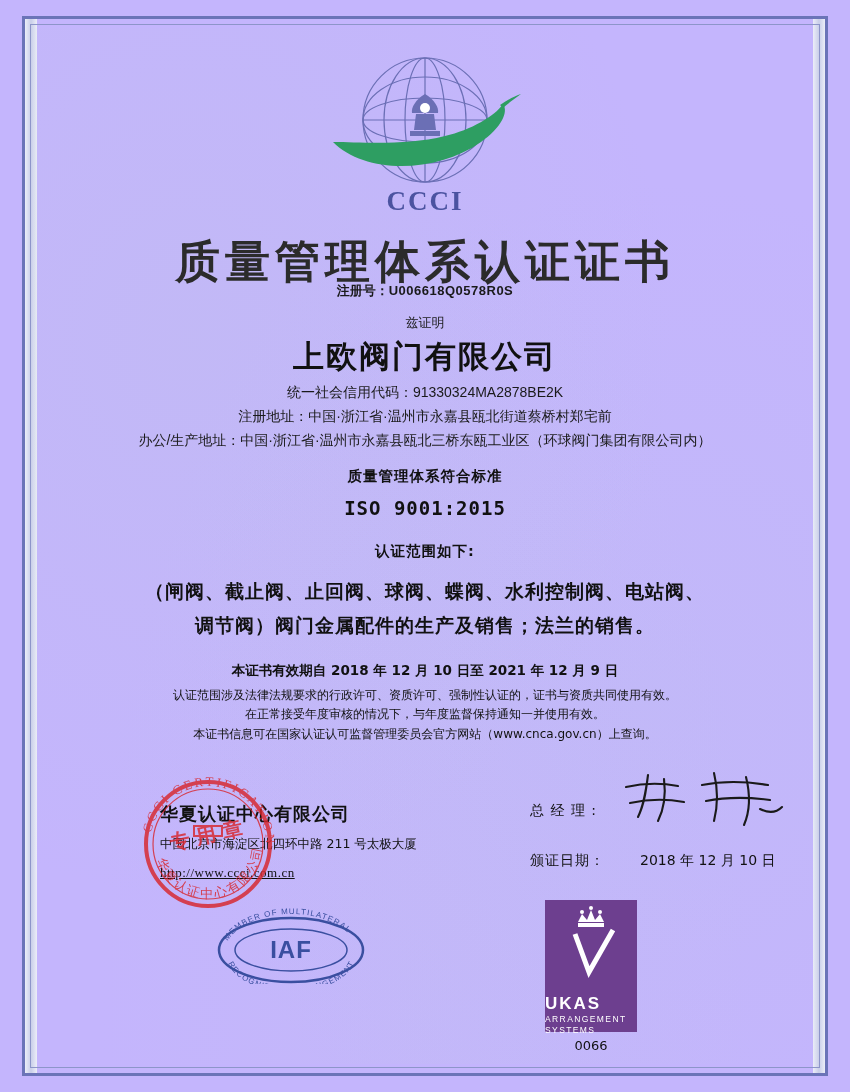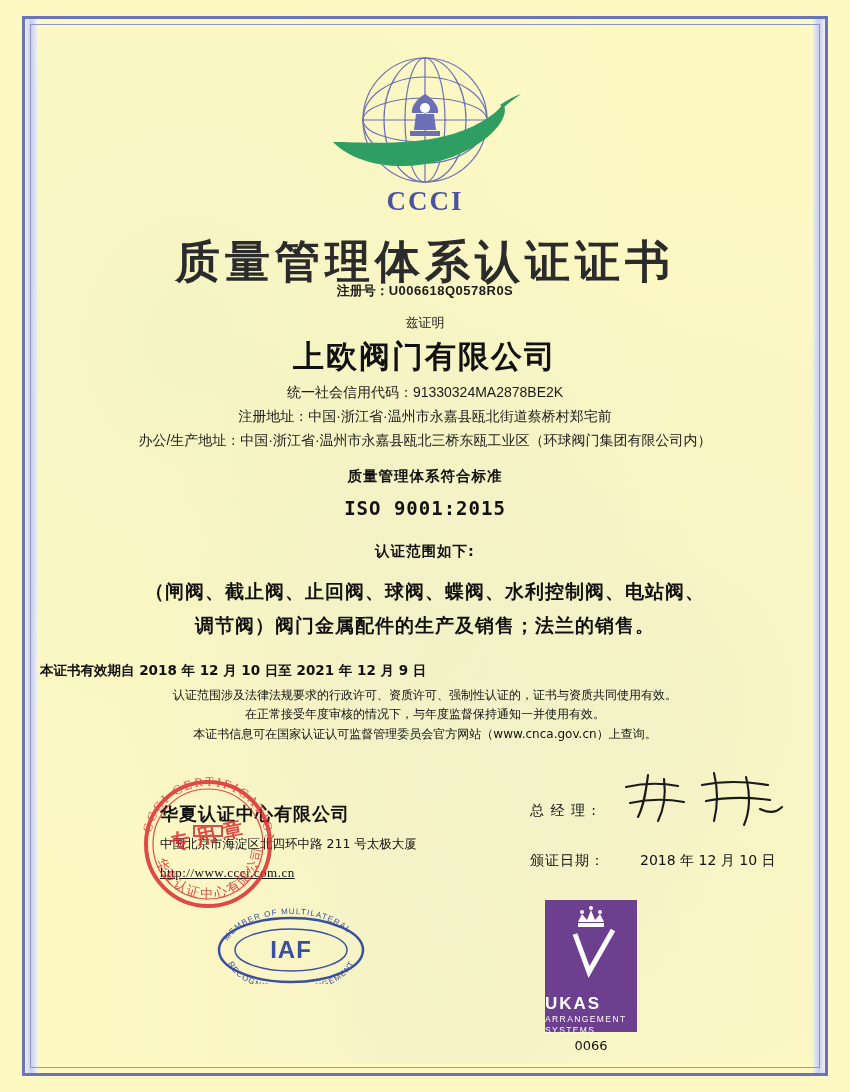--- a/index.html
+++ b/index.html
@@ -8,21 +8,21 @@
     background: #ffffff;
   }
   body {
     font-family: "Liberation Serif", serif;
   }
   .page {
     position: relative;
     width: 850px;
     height: 1092px;
     overflow: hidden;
-    background: #fef9c3;
+    background: #c4b5fd;
   }
   
   .border-outer {
     position: absolute;
     left: 22px; top: 16px;
     width: 806px; height: 1060px;
     border: 3px solid #6b74b8;
     box-sizing: border-box;
   }
   .border-inner {
@@ -181,21 +181,21 @@
     font-weight: bold;
     line-height: 34px;
     letter-spacing: 1px;
     color: #111;
   }
 
   .valid {
     position: absolute;
     left: 0; top: 628px;
     width: 770px;
-    text-align: left;
+    text-align: center;
     font-family: "DejaVu Sans", sans-serif;
     font-size: 13.5px;
     font-weight: bold;
     color: #111;
   }
   .note {
     position: absolute;
     left: 40px;
     width: 690px;
     text-align: center;

